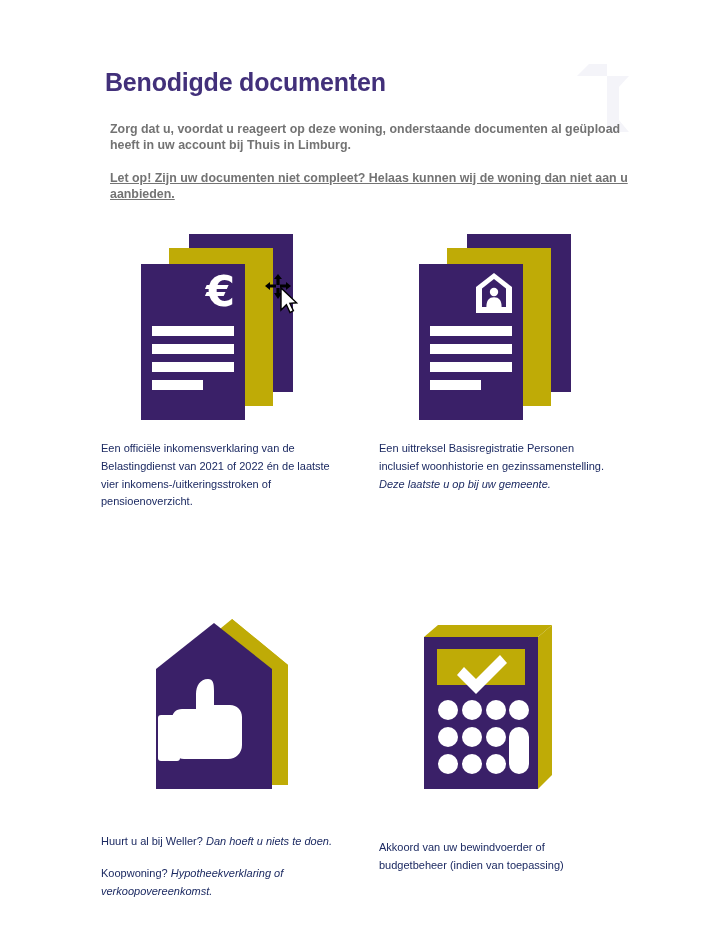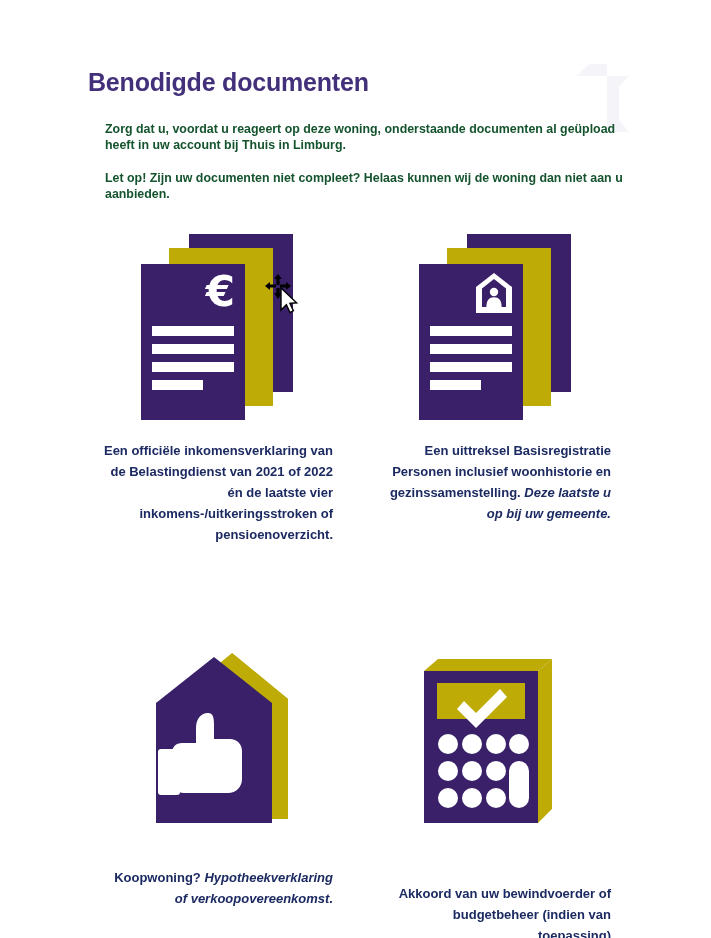--- a/index.html
+++ b/index.html
@@ -29,41 +29,41 @@
     right: 62px;
     width: 72px;
     height: 74px;
     opacity: 1;
     pointer-events: none;
   }
 
   
   .header {
     position: absolute;
-    left: 88px;
+    left: 105px;
     top: 68px;
     width: 540px;
   }
   .page-title {
     font-size: 25px;
     font-weight: bold;
     color: #42307a;
     letter-spacing: -0.2px;
     margin: 0 0 24px 0;
     line-height: 1.15;
   }
   .intro-para {
     font-size: 12.4px;
     font-weight: bold;
-    color: #14532d;
+    color: #737373;
     line-height: 1.32;
-    margin: 0 0 16px 17px;
+    margin: 0 0 16px 5px;
     max-width: 530px;
   }
-  .intro-para:last-child { margin-bottom: 0; }
+  .intro-para:last-child { margin-bottom: 0; text-decoration: underline; }
 
   
   .cards {
     position: absolute;
     left: 78px;
     top: 234px;
     width: 556px;
   }
   .card-row {
     display: flex;
@@ -79,23 +79,23 @@
   .card-figure {
     position: relative;
     height: 196px;
     width: 100%;
     display: flex;
     justify-content: center;
   }
   .row-2 .card-figure { height: 200px; }
   .card-caption {
     width: 232px;
-    text-align: right;
-    font-size: 13px;
-    font-weight: bold;
+    text-align: left;
+    font-size: 11px;
+    font-weight: normal;
     color: #1c2a62;
     line-height: 1.62;
     margin-top: 10px;
   }
   .card-caption p { margin: 0 0 14px 0; }
   .card-caption p:last-child { margin-bottom: 0; }
   .card-caption i { font-style: italic; }
 
   
   .doc-stack {
@@ -271,20 +271,23 @@
                 <path d="M72 62 C64 62 60 69 60 77 L60 92 L46 92 C40 92 36 96 36 102
                          L36 130 C36 137 41 142 48 142 L92 142 C100 142 106 136 106 128
                          L106 100 C106 93 101 88 94 88 L78 88 L78 74 C78 66 77 62 72 62 Z"></path>
                 <rect x="22" y="98" width="22" height="46" rx="3"></rect>
               </g>
             </svg>
           </div>
         </div>
         <div class="card-caption" style="margin-top:16px;">
           <p>
+            <span>Huurt u al bij Weller? </span><i>Dan hoeft u niets te doen.</i>
+          </p>
+          <p>
             <span>Koopwoning? </span><i>Hypotheekverklaring of verkoopovereenkomst.</i>
           </p>
         </div>
       </div>
 
       <div class="card">
         <div class="card-figure">
           <div class="calc-icon">
             <svg width="142" height="180" viewBox="0 0 142 180" xmlns="http://www.w3.org/2000/svg">
 
@@ -309,21 +312,21 @@
 
                 <circle cx="24" cy="147" r="10"></circle>
                 <circle cx="48" cy="147" r="10"></circle>
                 <circle cx="72" cy="147" r="10"></circle>
 
                 <rect x="85" y="110" width="20" height="47" rx="10"></rect>
               </g>
             </svg>
           </div>
         </div>
-        <div class="card-caption" style="margin-top:32px;">
+        <div class="card-caption" style="margin-top:22px;">
           <p>
             <span>Akkoord van uw bewindvoerder of budgetbeheer (indien van toepassing)</span>
           </p>
         </div>
       </div>
 
     </div>
   </div>
 </div>
 

